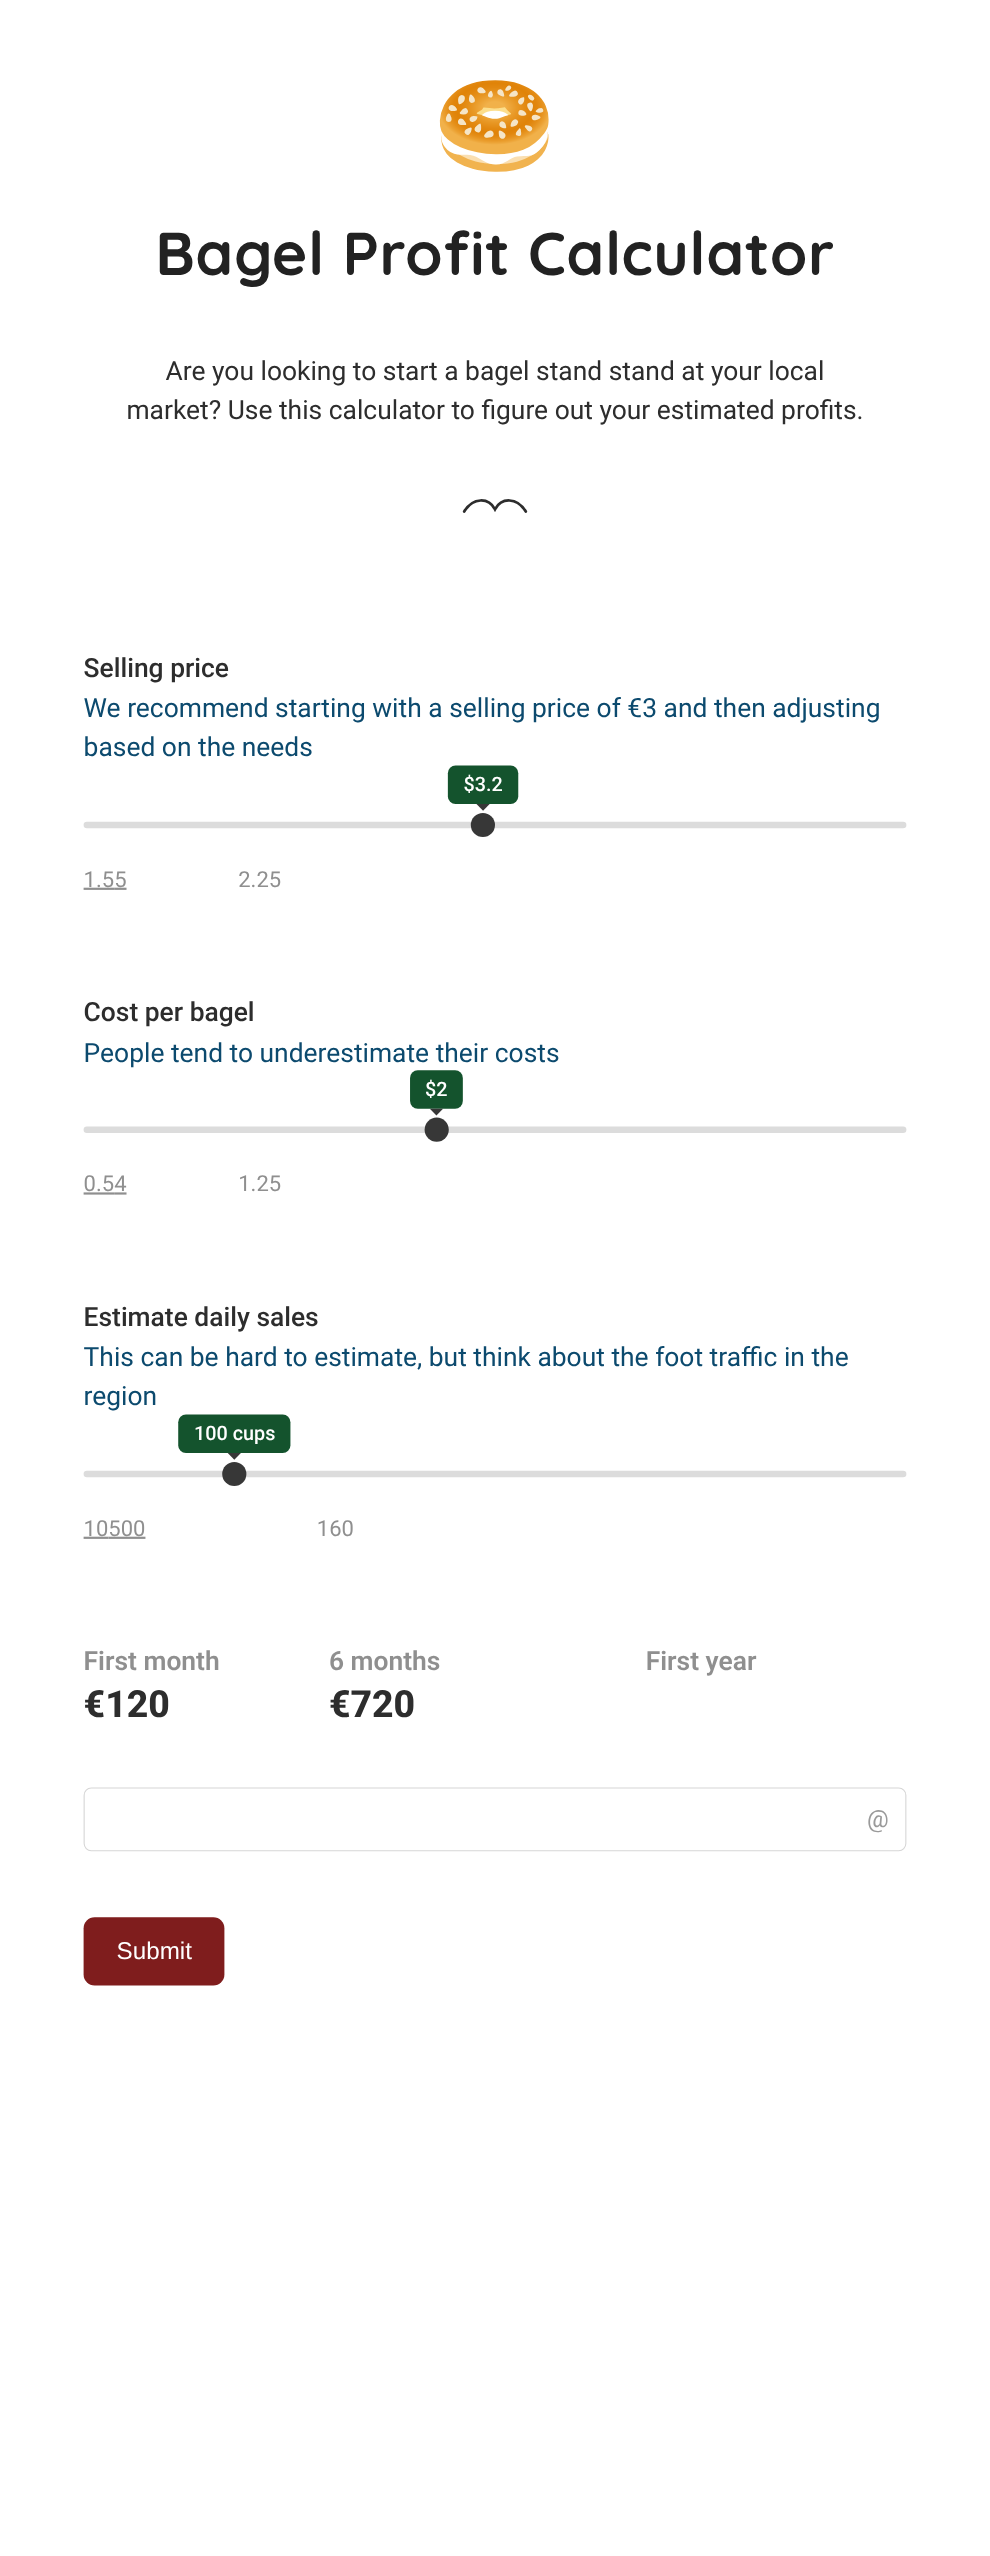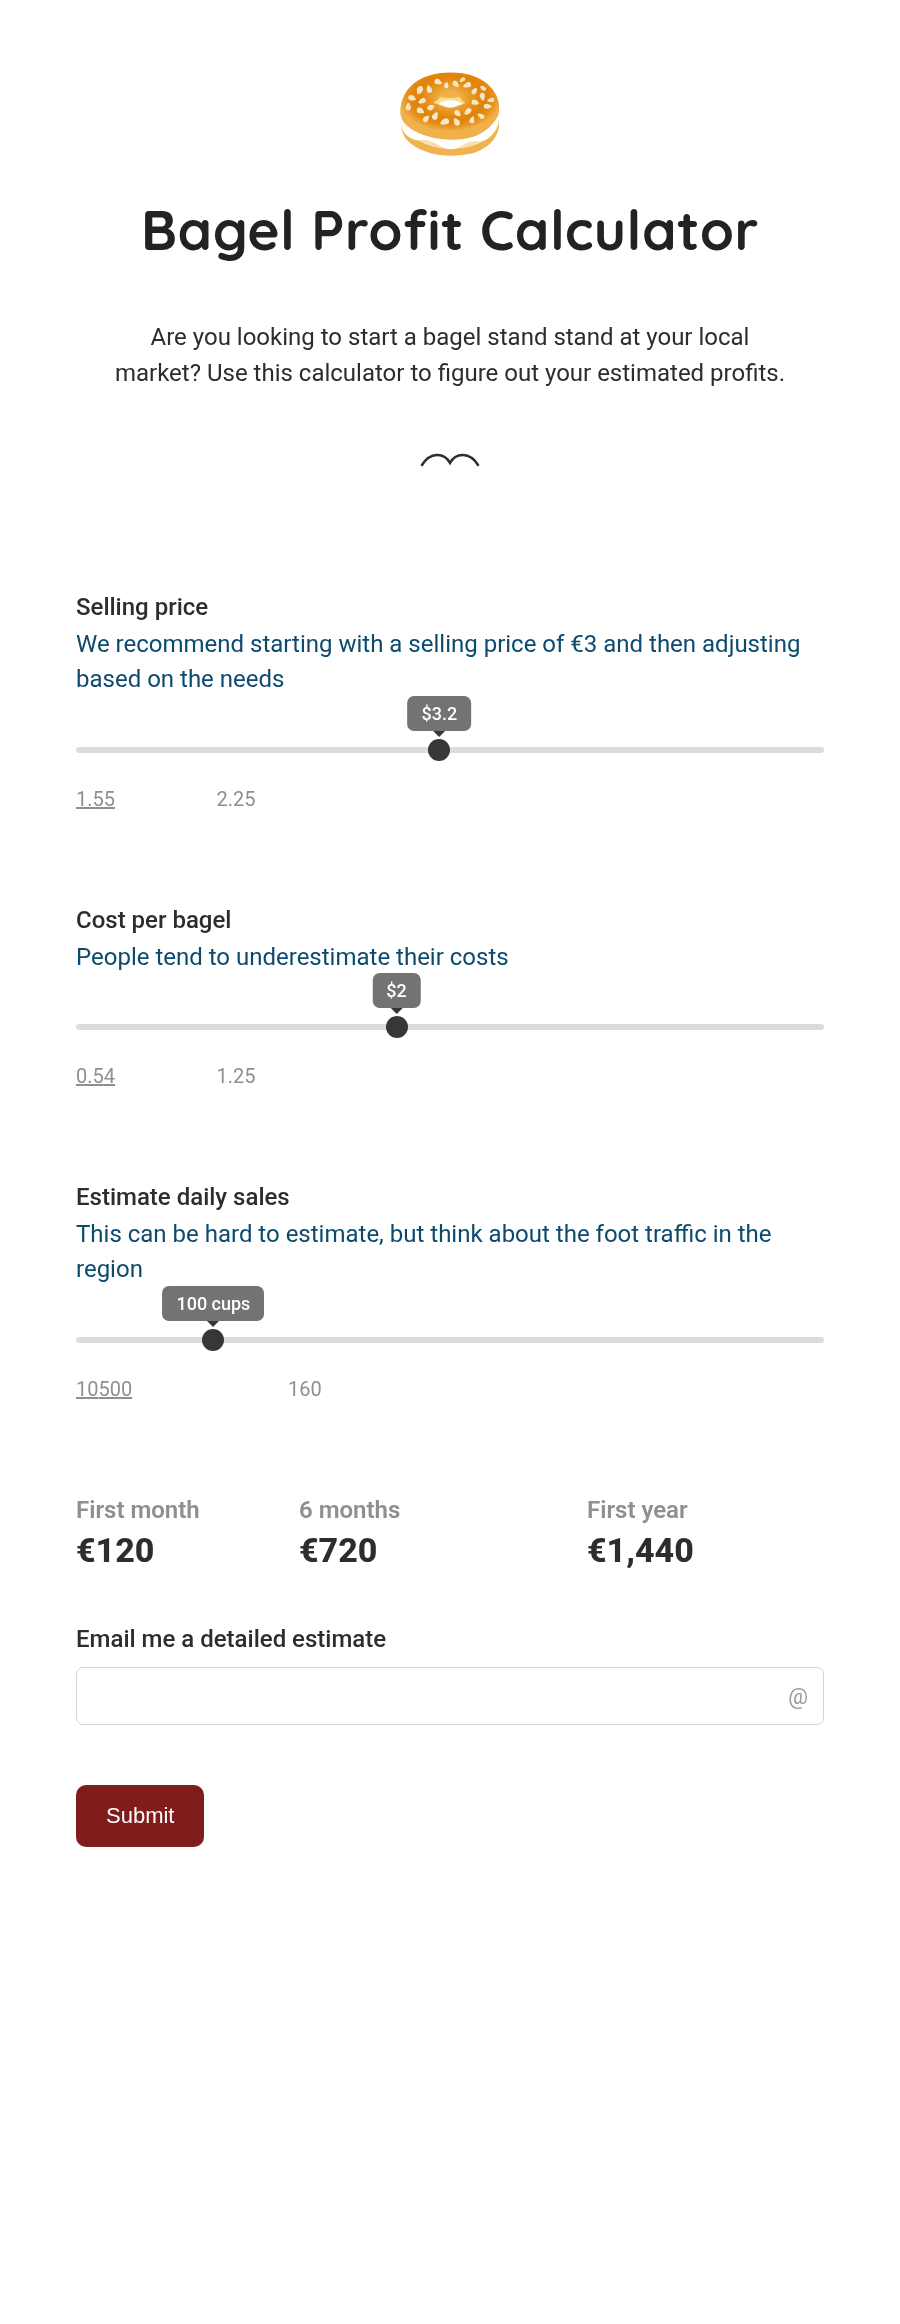--- a/index.html
+++ b/index.html
@@ -82,21 +82,21 @@
       transform: translate(-50%, -50%);
       width: 22px;
       height: 22px;
       border-radius: 50%;
       background: #373737;
     }
     .slider-tooltip {
       position: absolute;
       bottom: 32px;
       transform: translateX(-50%);
-      background: #737373;
+      background: #14532d;
       color: #fff;
       font-size: 18px;
       font-weight: 500;
       padding: 7px 14px;
       border-radius: 7px;
       white-space: nowrap;
     }
     .slider-tooltip::after {
       content: '';
       position: absolute;
@@ -249,27 +249,25 @@
   <div class="result-col result-col-1">
     <div class="result-label">First month</div>
     <div class="result-value">€120</div>
   </div>
   <div class="result-col result-col-2">
     <div class="result-label">6 months</div>
     <div class="result-value">€720</div>
   </div>
   <div class="result-col result-col-3">
     <div class="result-label">First year</div>
-    <div class="result-value">€1,440</div>
   </div>
 </div>
 
 
 <div>
-  <div class="email-label">Email me a detailed estimate</div>
   <div class="email-input-wrap">
     <input type="email" class="email-input" placeholder="" style="">
     <span class="email-at-icon">@</span>
   </div>
 </div>
 
 <button class="submit-btn">Submit</button>
 
 
 

